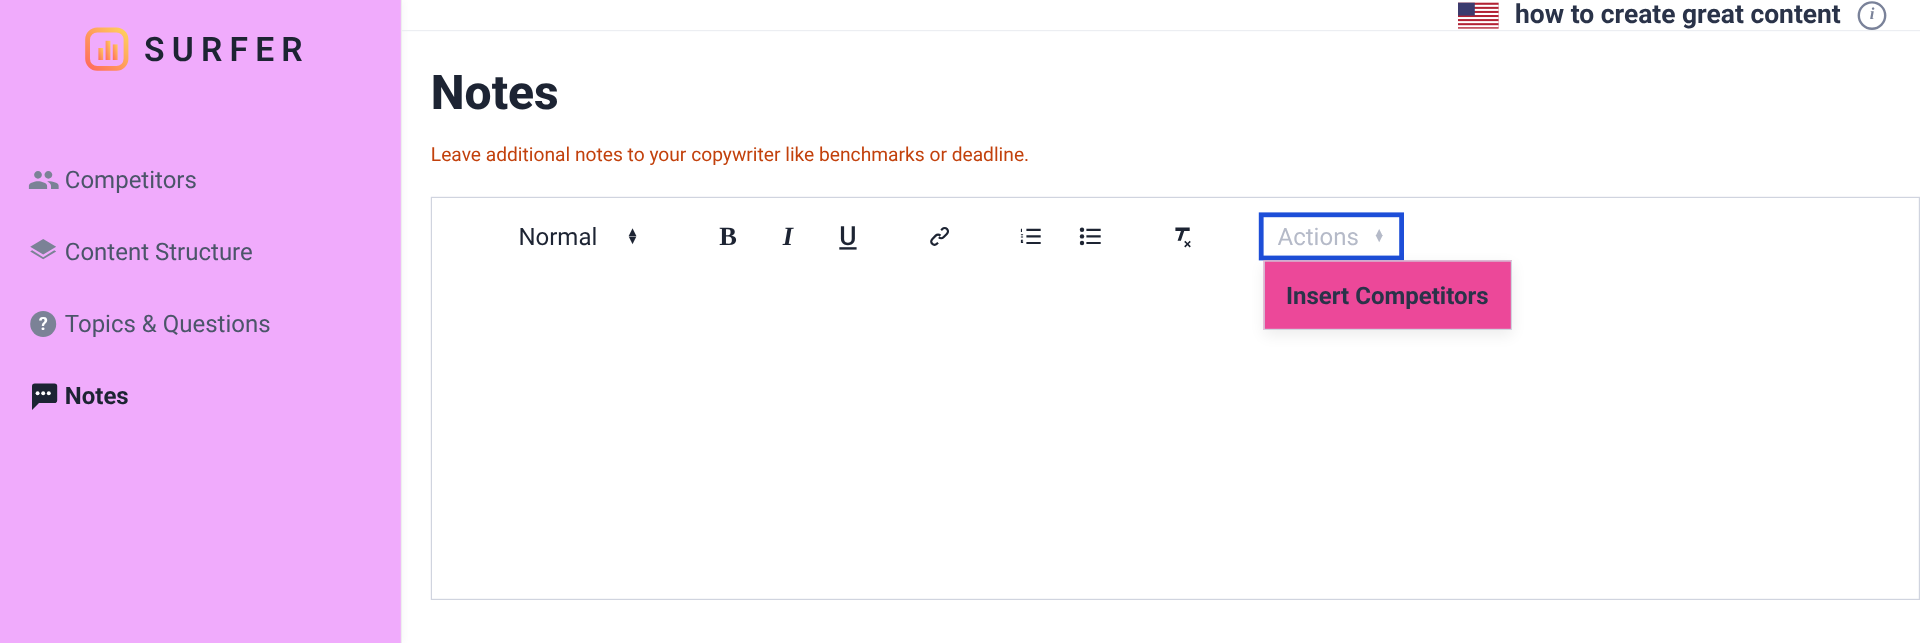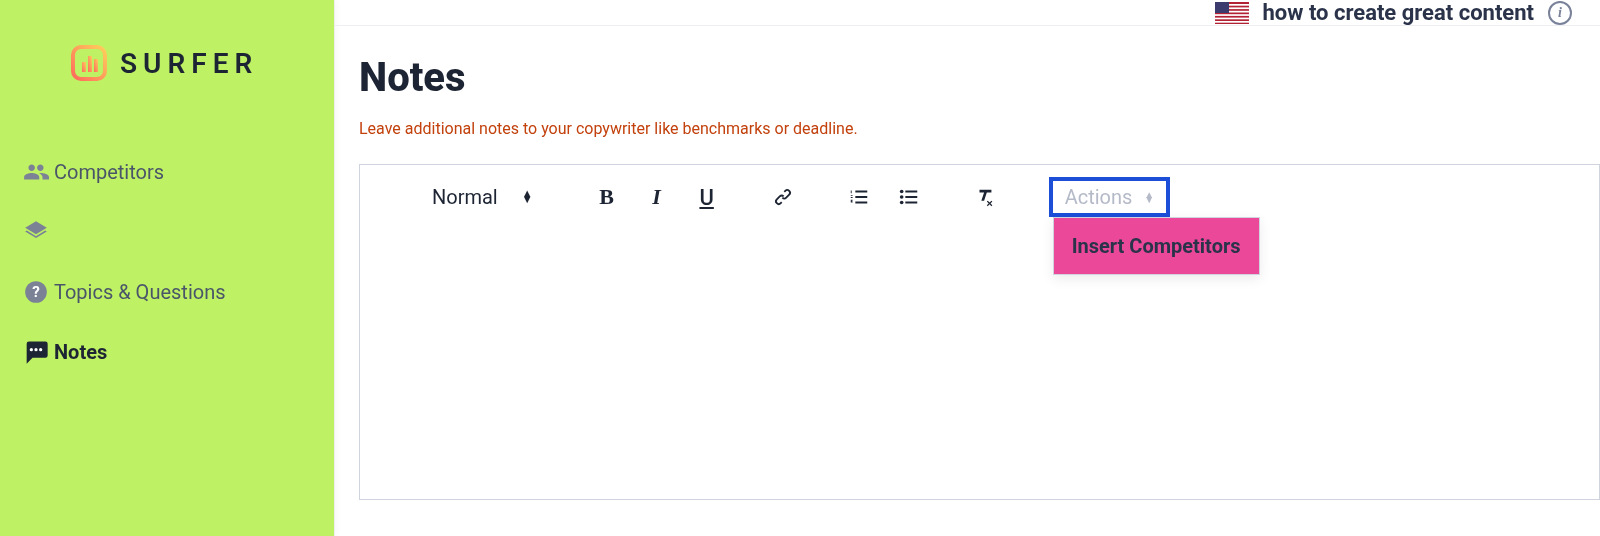--- a/index.html
+++ b/index.html
@@ -9,24 +9,24 @@
       width: 1600px;
       height: 536px;
       overflow: hidden;
       display: flex;
     }
 
     
     .sidebar {
       width: 335px;
       height: 536px;
-      background: #bef264;
+      background: #f0abfc;
       border-right: 1px solid #eee;
       box-shadow: 2px 0 6px rgba(0,0,0,0.03);
-      padding-top: 36px;
+      padding-top: 14px;
     }
     .logo-wrap {
       display: flex;
       align-items: center;
       gap: 12px;
       padding: 8px 0 60px 70px;
     }
     .logo-mark {
       width: 38px;
       height: 38px;
@@ -212,20 +212,21 @@
       </span>
       <span>Competitors</span>
     </div>
 
     <div class="nav-item">
       <span class="nav-icon">
         <svg viewBox="0 0 24 24" width="26" height="26">
             <path d="M12 2 2 8l10 6 10-6-10-6zm0 14L3.5 10.7 2 11.6l10 6 10-6-1.5-.9L12 16z"></path>
           </svg>
       </span>
+      <span>Content Structure</span>
     </div>
 
 
     <div class="nav-item">
       <span class="nav-icon">
         <svg viewBox="0 0 24 24" width="26" height="26">
             <circle cx="12" cy="12" r="10" fill="#7b8296"></circle>
             <text x="12" y="17" text-anchor="middle" font-size="14" font-weight="700" fill="#fff">?</text>
           </svg>
       </span>

